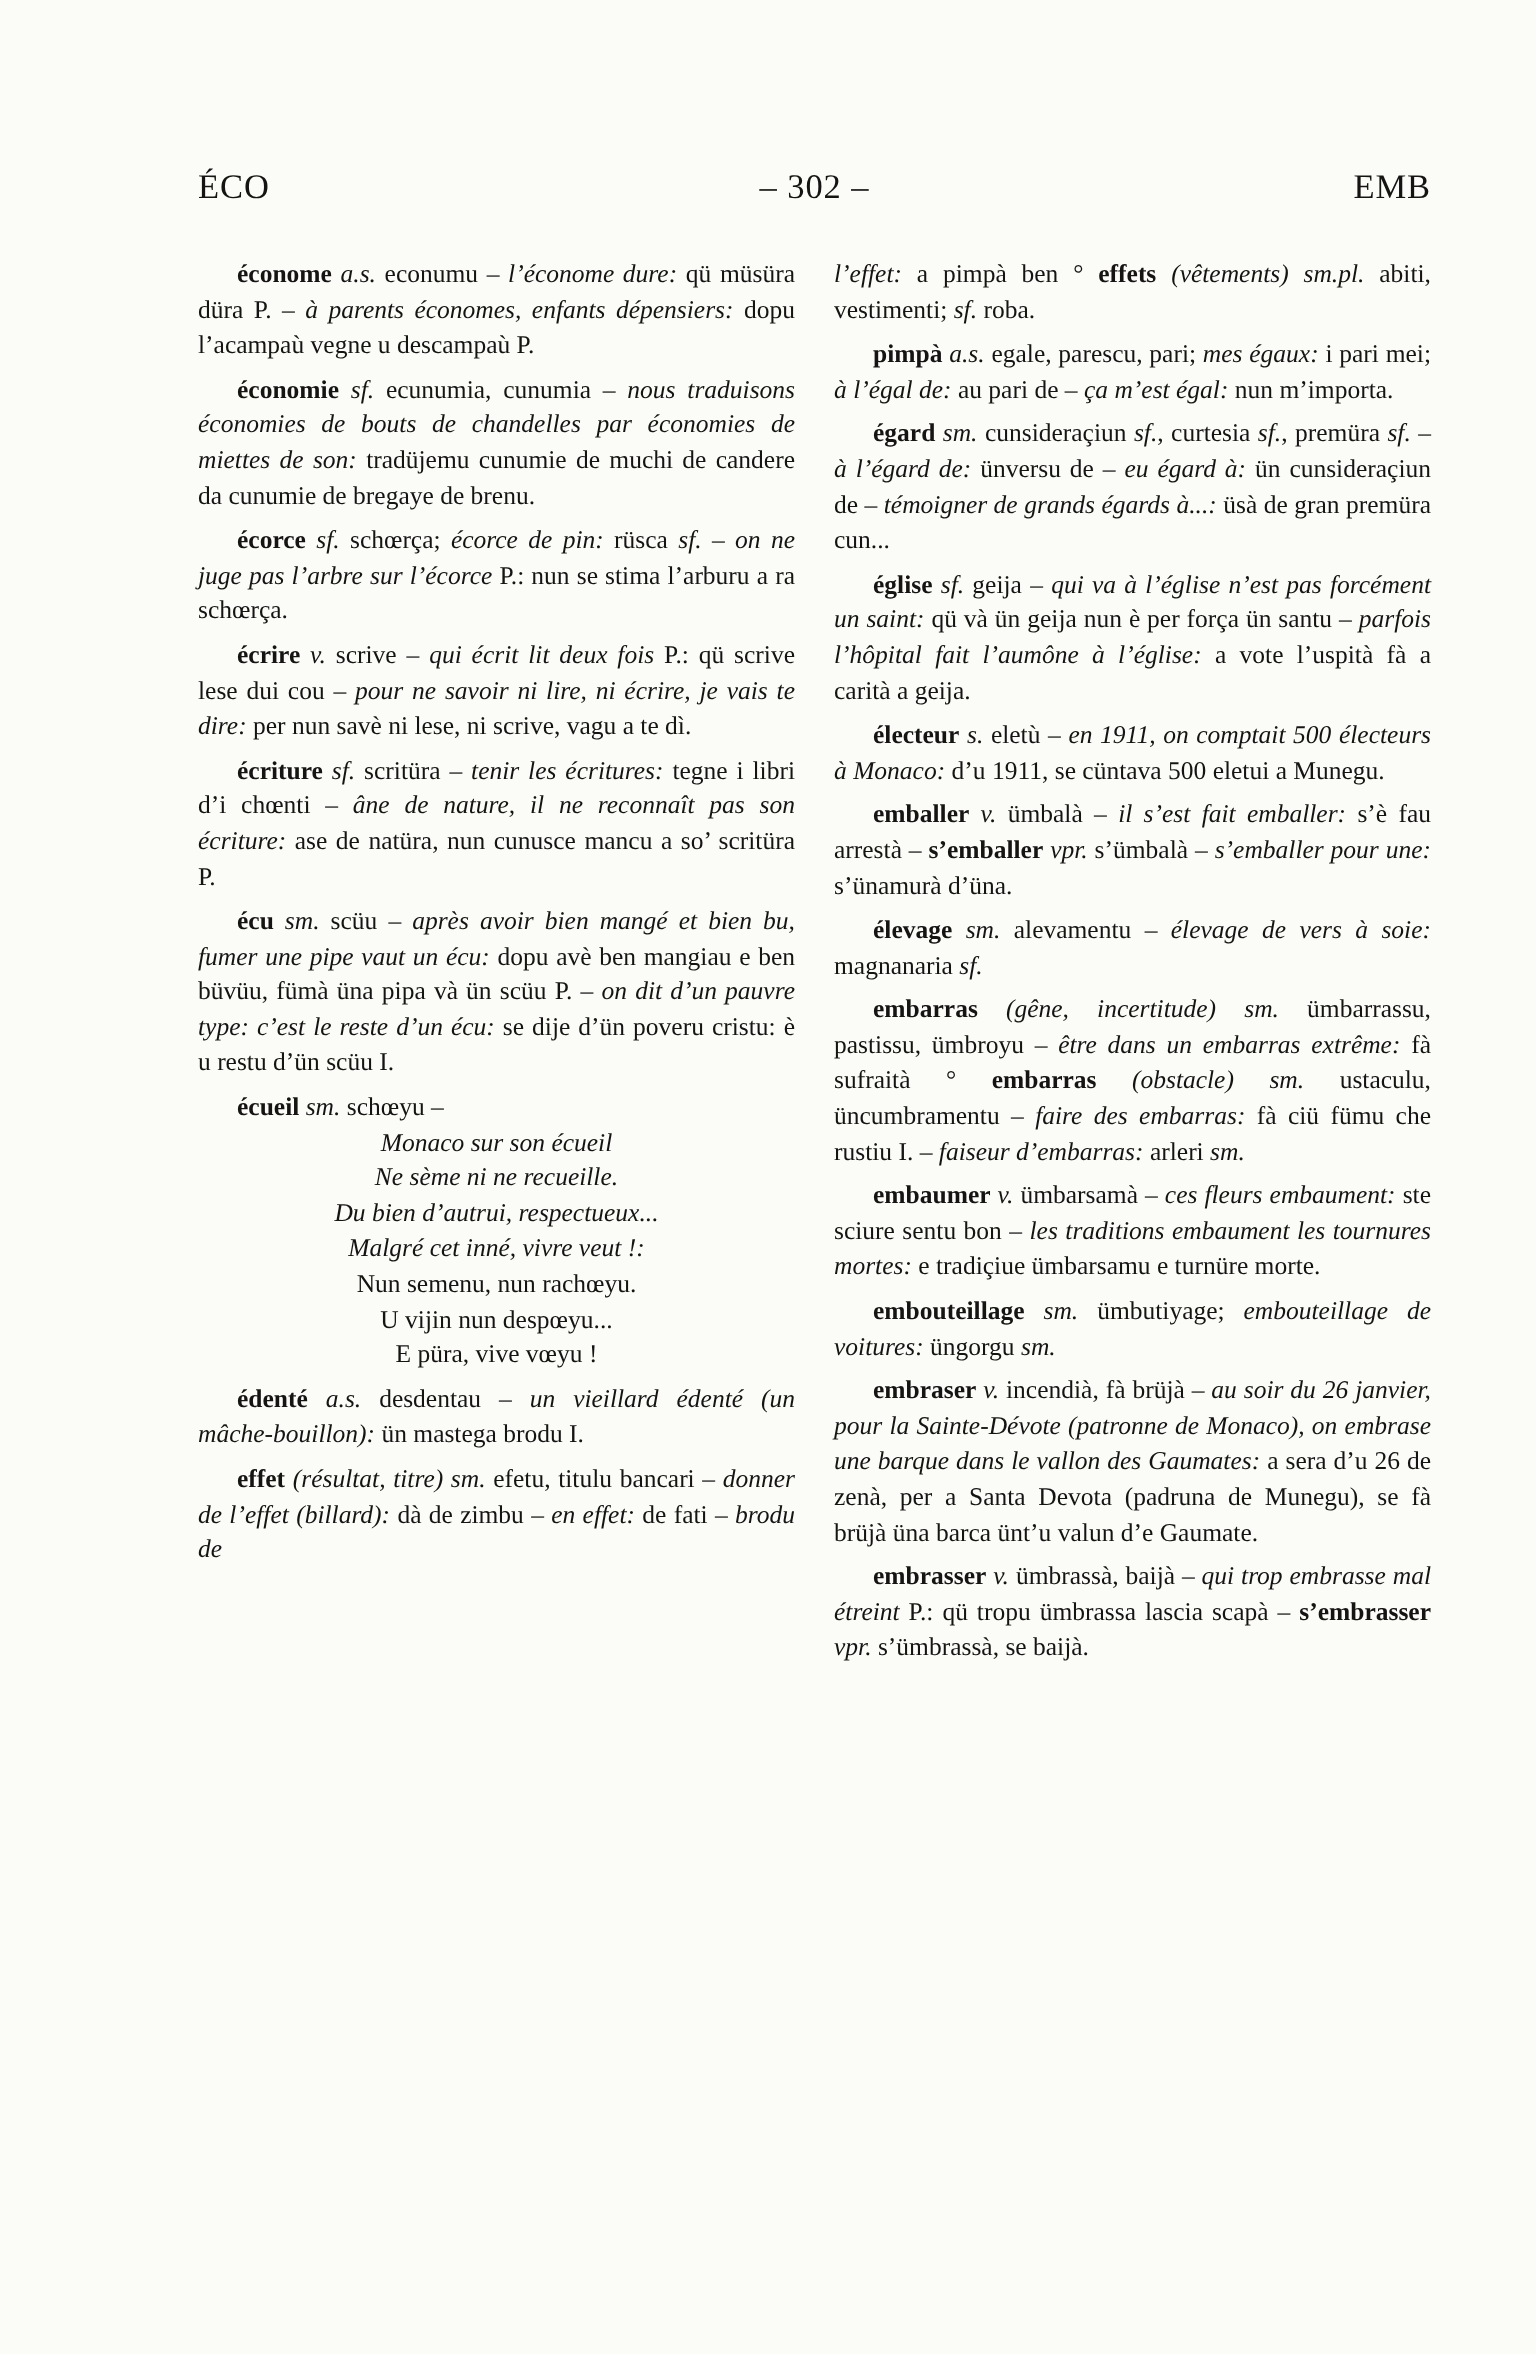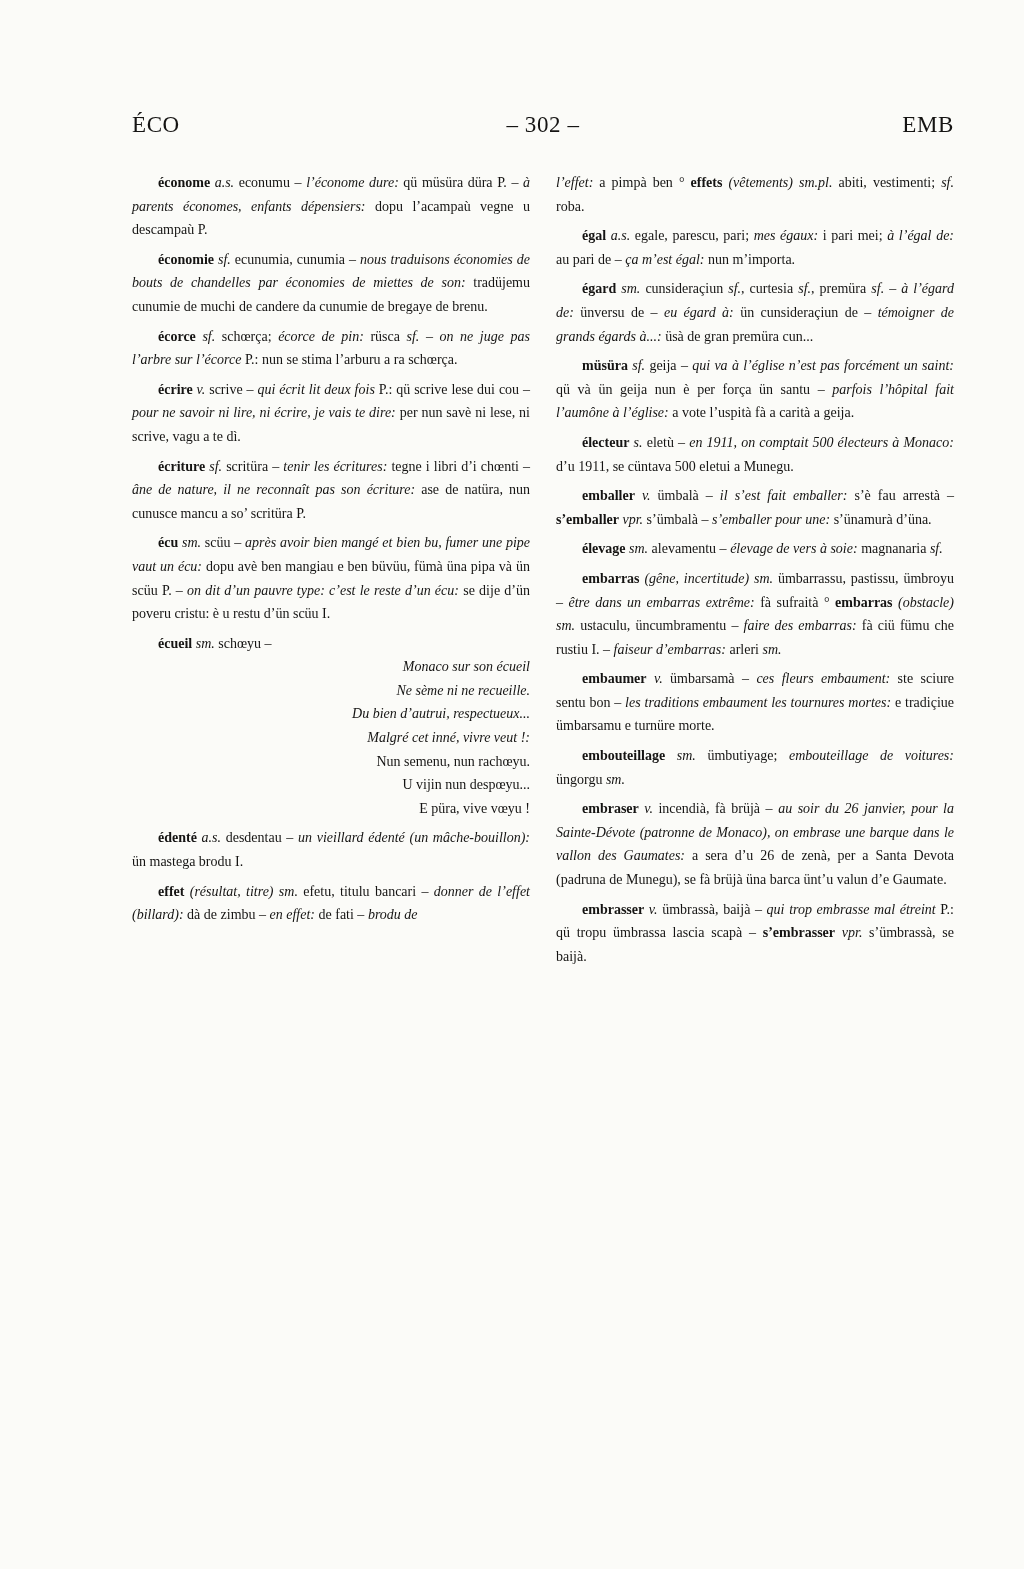--- a/index.html
+++ b/index.html
@@ -14,25 +14,25 @@
   }
   .content { position:absolute; left:132px; top:112px; width:822px; }
   .hdr {
     display:flex; justify-content:space-between; align-items:baseline;
     font-size:23px; letter-spacing:0.6px;
   }
   .hdr .mid { position:absolute; left:0; right:0; text-align:center; }
   .hdr { position:relative; }
   .hdr span { position:relative; z-index:1; }
   .cols { display:flex; gap:26px; margin-top:33px; }
-  .col { width:398px; font-size:14px; line-height:23.6px; text-align:justify; }
+  .col { width:398px; font-size:17px; line-height:23.6px; text-align:justify; }
   .col p { margin:0; }
   p.entry { text-indent:26px; margin-top:6px; }
   p.cont  { text-indent:0; margin-top:0; }
-  p.verse { text-indent:0; margin-top:0; text-align:right; }
+  p.verse { text-indent:0; margin-top:0; text-align:center; }
   .col p:first-child { margin-top:0; }
   .b { font-weight:bold; }
   .i { font-style:italic; }
 </style>
 </head>
 <body>
 
 <div class="page">
   <div class="content">
     <div class="hdr">
@@ -54,23 +54,23 @@
           <p class="verse"><span class="i">Du bien d’autrui, respectueux...</span></p>
           <p class="verse"><span class="i">Malgré cet inné, vivre veut !:</span></p>
           <p class="verse"><span>Nun semenu, nun rachœyu.</span></p>
           <p class="verse"><span>U vijin nun despœyu...</span></p>
           <p class="verse"><span>E püra, vive vœyu !</span></p>
           <p class="entry"><span class="b">édenté</span><span class="i"> a.s. </span><span>desdentau – </span><span class="i">un vieillard édenté (un mâche-bouillon):</span><span> ün mastega brodu I.</span></p>
           <p class="entry"><span class="b">effet</span><span class="i"> (résultat, titre) sm. </span><span>efetu, titulu bancari – </span><span class="i">donner de l’effet (billard):</span><span> dà de zimbu – </span><span class="i">en effet:</span><span> de fati – </span><span class="i">brodu de</span></p>
         </div>
       <div class="col">
           <p class="cont"><span class="i">l’effet:</span><span> a pimpà ben ° </span><span class="b">effets</span><span class="i"> (vêtements) sm.pl. </span><span>abiti, vestimenti; </span><span class="i">sf.</span><span> roba.</span></p>
-          <p class="entry"><span class="b">égal</span><span class="i"> a.s. </span><span>egale, parescu, pari; </span><span class="i">mes égaux:</span><span> i pari mei; </span><span class="i">à l’égal de:</span><span> au pari de – </span><span class="i">ça m’est égal:</span><span> nun m’importa.</span></p>
+          <p class="entry"><span class="b">pimpà</span><span class="i"> a.s. </span><span>egale, parescu, pari; </span><span class="i">mes égaux:</span><span> i pari mei; </span><span class="i">à l’égal de:</span><span> au pari de – </span><span class="i">ça m’est égal:</span><span> nun m’importa.</span></p>
           <p class="entry"><span class="b">égard</span><span class="i"> sm. </span><span>cunsideraçiun </span><span class="i">sf.</span><span>, curtesia </span><span class="i">sf.</span><span>, premüra </span><span class="i">sf.</span><span> – </span><span class="i">à l’égard de:</span><span> ünversu de – </span><span class="i">eu égard à:</span><span> ün cunsideraçiun de – </span><span class="i">témoigner de grands égards à...:</span><span> üsà de gran premüra cun...</span></p>
-          <p class="entry"><span class="b">müsüra</span><span class="i"> sf. </span><span>geija – </span><span class="i">qui va à l’église n’est pas forcément un saint:</span><span> qü và ün geija nun è per força ün santu – </span><span class="i">parfois l’hôpital fait l’aumône à l’église:</span><span> a vote l’uspità fà a carità a geija.</span></p>
+          <p class="entry"><span class="b">église</span><span class="i"> sf. </span><span>geija – </span><span class="i">qui va à l’église n’est pas forcément un saint:</span><span> qü và ün geija nun è per força ün santu – </span><span class="i">parfois l’hôpital fait l’aumône à l’église:</span><span> a vote l’uspità fà a carità a geija.</span></p>
           <p class="entry"><span class="b">électeur</span><span class="i"> s. </span><span>eletù – </span><span class="i">en 1911, on comptait 500 électeurs à Monaco:</span><span> d’u 1911, se cüntava 500 eletui a Munegu.</span></p>
           <p class="entry"><span class="b">emballer</span><span class="i"> v. </span><span>ümbalà – </span><span class="i">il s’est fait emballer:</span><span> s’è fau arrestà – </span><span class="b">s’emballer</span><span class="i"> vpr. </span><span>s’ümbalà – </span><span class="i">s’emballer pour une:</span><span> s’ünamurà d’üna.</span></p>
           <p class="entry"><span class="b">élevage</span><span class="i"> sm. </span><span>alevamentu – </span><span class="i">élevage de vers à soie:</span><span> magnanaria </span><span class="i">sf.</span></p>
           <p class="entry"><span class="b">embarras</span><span class="i"> (gêne, incertitude) sm. </span><span>ümbarrassu, pastissu, ümbroyu – </span><span class="i">être dans un embarras extrême:</span><span> fà sufraità ° </span><span class="b">embarras</span><span class="i"> (obstacle) sm. </span><span>ustaculu, üncumbramentu – </span><span class="i">faire des embarras:</span><span> fà ciü fümu che rustiu I. – </span><span class="i">faiseur d’embarras:</span><span> arleri </span><span class="i">sm.</span></p>
           <p class="entry"><span class="b">embaumer</span><span class="i"> v. </span><span>ümbarsamà – </span><span class="i">ces fleurs embaument:</span><span> ste sciure sentu bon – </span><span class="i">les traditions embaument les tournures mortes:</span><span> e tradiçiue ümbarsamu e turnüre morte.</span></p>
           <p class="entry"><span class="b">embouteillage</span><span class="i"> sm. </span><span>ümbutiyage; </span><span class="i">embouteillage de voitures:</span><span> üngorgu </span><span class="i">sm.</span></p>
           <p class="entry"><span class="b">embraser</span><span class="i"> v. </span><span>incendià, fà brüjà – </span><span class="i">au soir du 26 janvier, pour la Sainte-Dévote (patronne de Monaco), on embrase une barque dans le vallon des Gaumates:</span><span> a sera d’u 26 de zenà, per a Santa Devota (padruna de Munegu), se fà brüjà üna barca ünt’u valun d’e Gaumate.</span></p>
           <p class="entry"><span class="b">embrasser</span><span class="i"> v. </span><span>ümbrassà, baijà – </span><span class="i">qui trop embrasse mal étreint</span><span> P.: qü tropu ümbrassa lascia scapà – </span><span class="b">s’embrasser</span><span class="i"> vpr. </span><span>s’ümbrassà, se baijà.</span></p>
         </div>
     </div>

